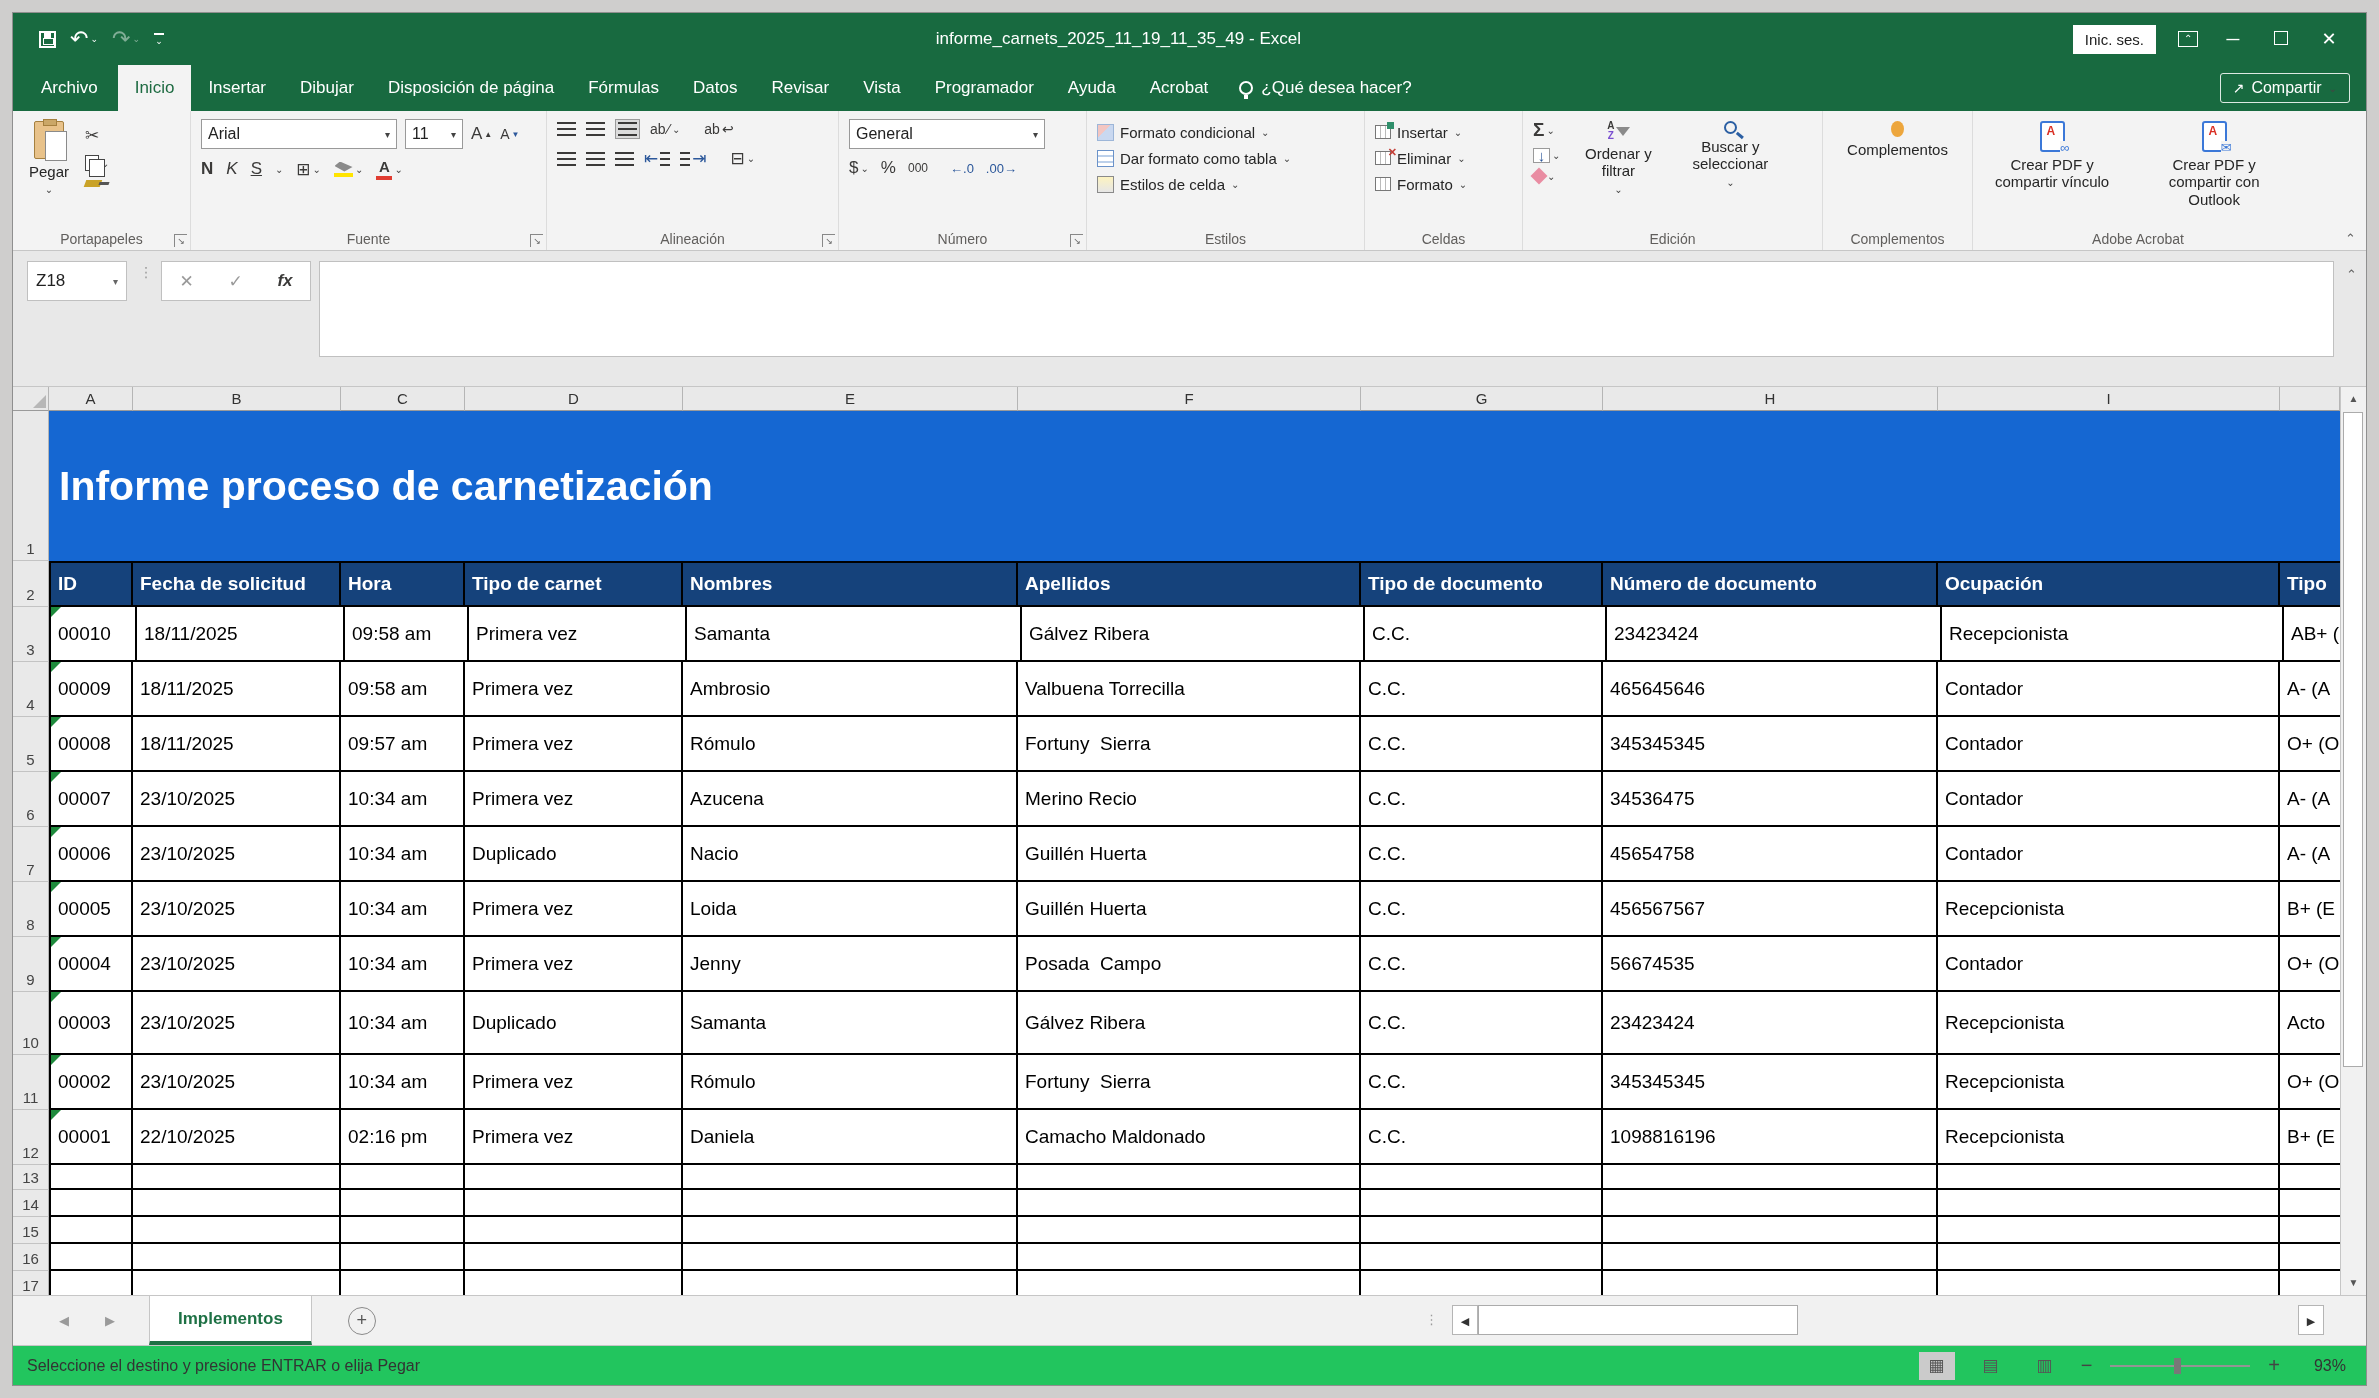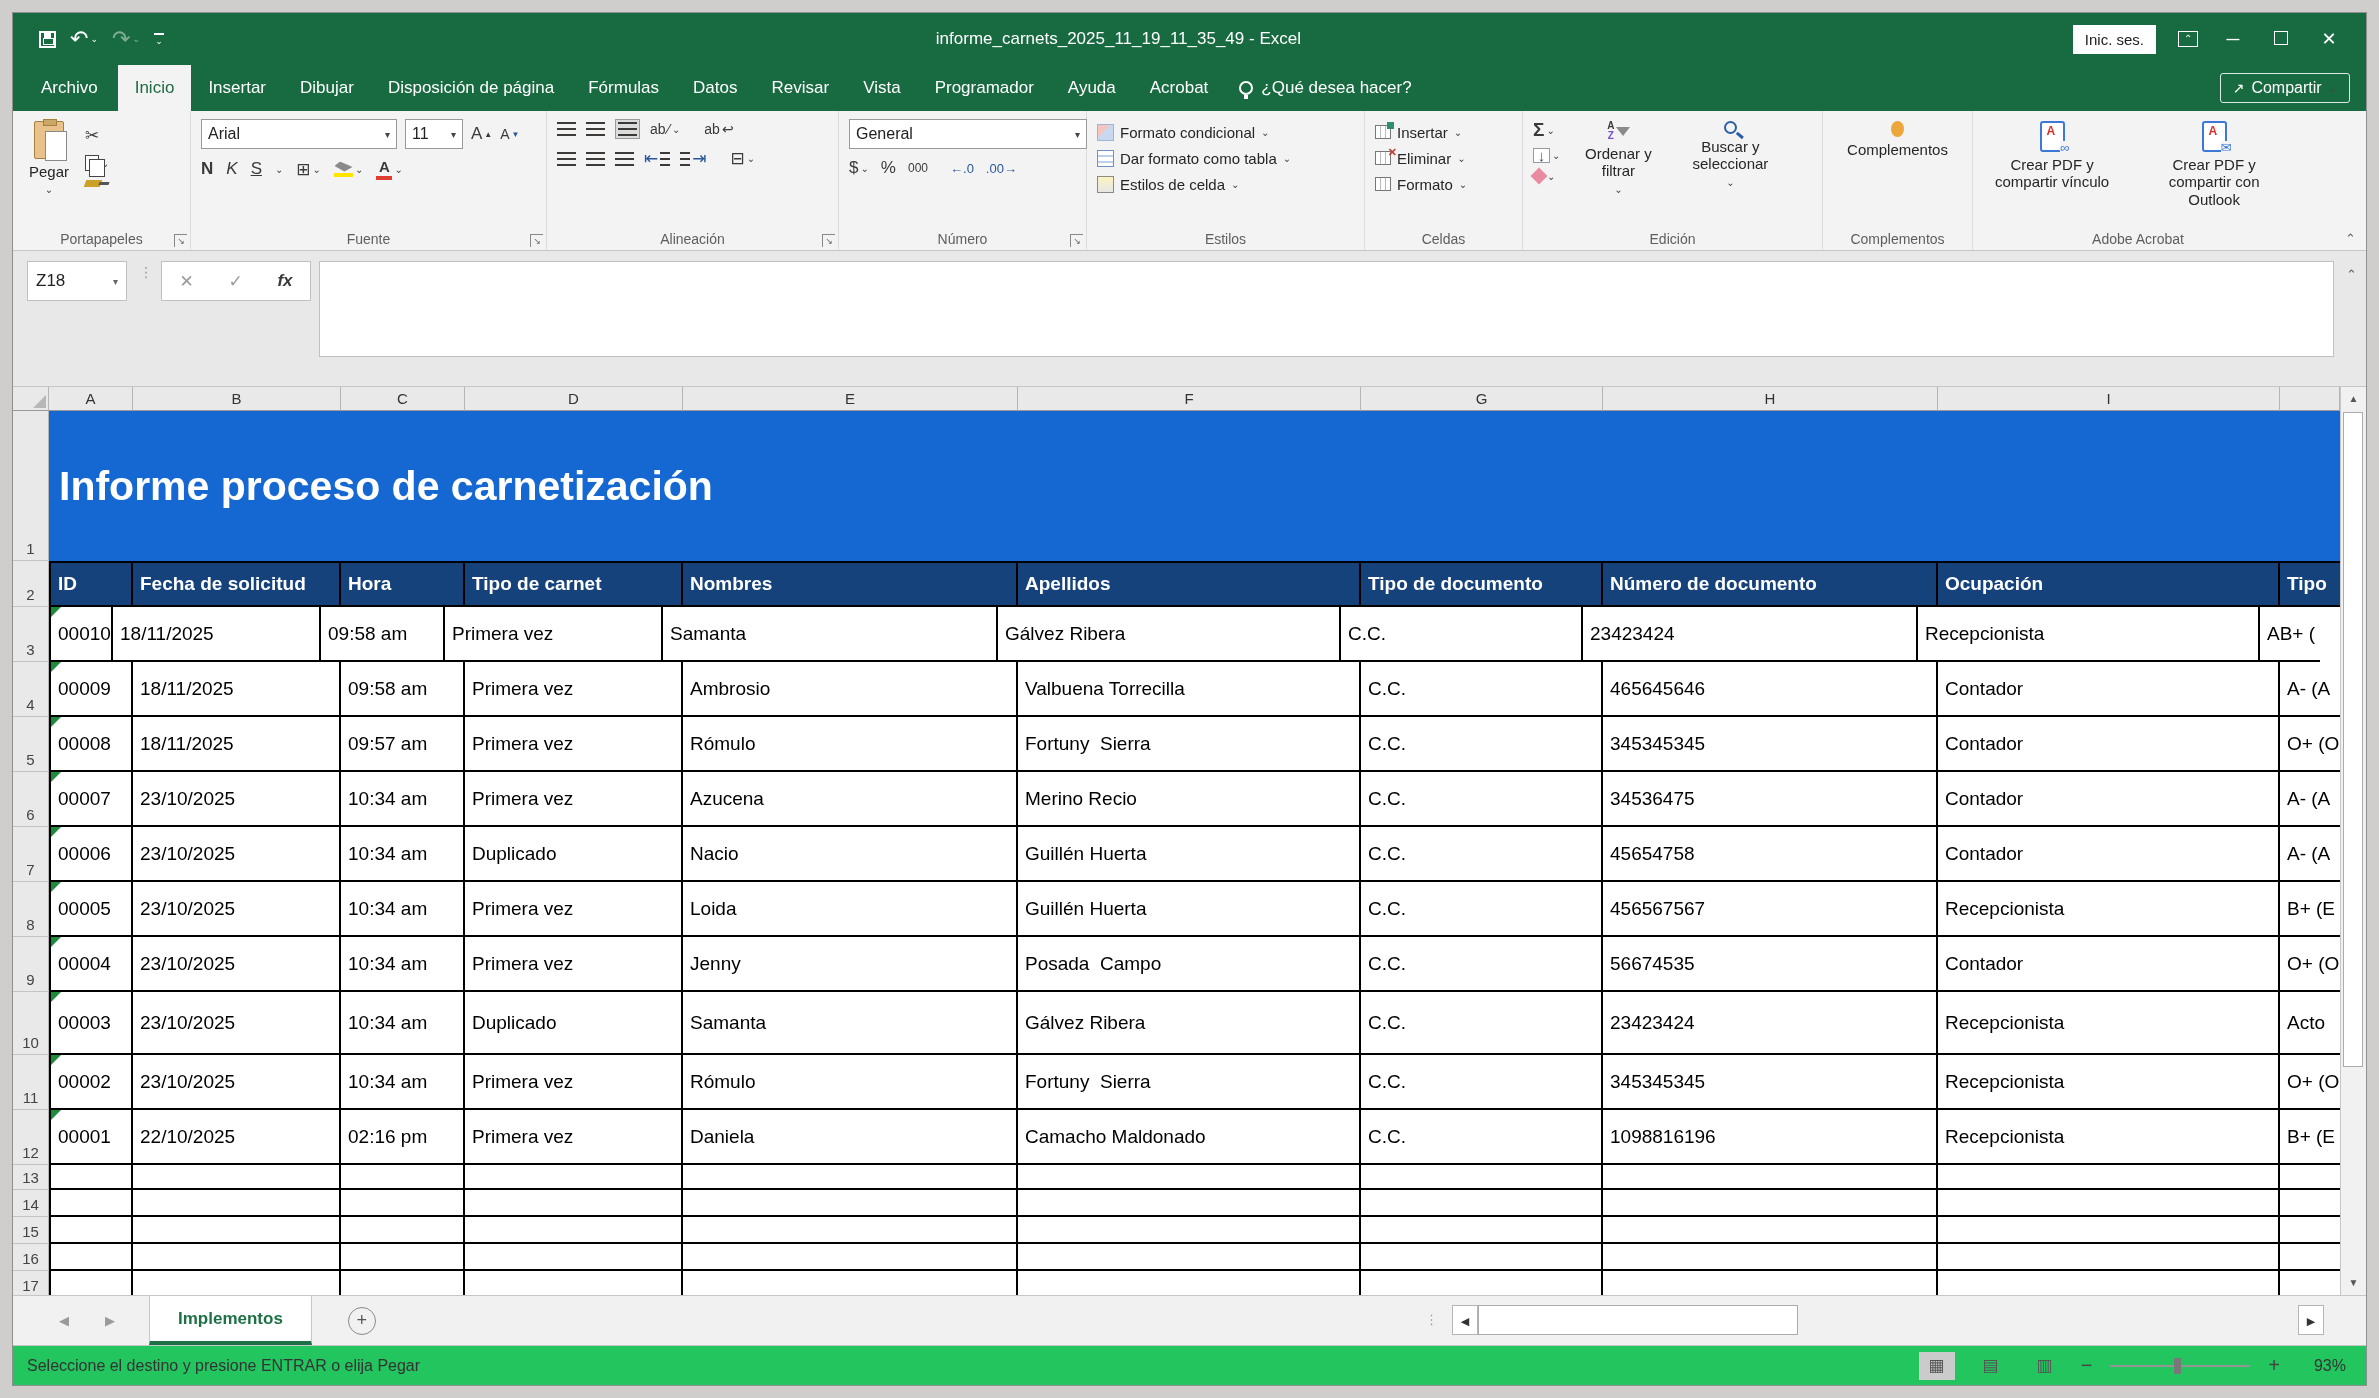--- a/index.html
+++ b/index.html
@@ -299,21 +299,21 @@
           <span class="sicon" style="color:#2b579a"><span class="lines-ic" style="width:10px"></span>⇥</span>
           <span class="sicon" style="margin-left:14px">⊟<span class="caret">⌄</span></span>
         </div>
       </div>
       <div class="rg-label">Alineación</div>
       <div class="launcher">↘</div>
     </div>
 
     <div class="rgroup" style="width:248px">
       <div class="row2">
-        <div class="combo" style="width:238px">
+        <div class="combo" style="width:196px">
             <span>General</span>
             <span class="caret">▾</span>
           </div>
         <div class="hrow" style="gap:12px">
           <span class="sicon">
               <span>$</span>
               <span class="caret">⌄</span>
             </span>
           <span class="sicon">%</span>
           <span class="sicon" style="font-size:12px">000</span>
@@ -472,21 +472,21 @@
           <div class="cell c-hdr" style="width: 218px;">Tipo de carnet</div>
           <div class="cell c-hdr" style="width: 335px;">Nombres</div>
           <div class="cell c-hdr" style="width: 343px;">Apellidos</div>
           <div class="cell c-hdr" style="width: 242px;">Tipo de documento</div>
           <div class="cell c-hdr" style="width: 335px;">Número de documento</div>
           <div class="cell c-hdr" style="width: 342px;">Ocupación</div>
           <div class="cell c-hdr c-last" style="width: 60px;">Tipo</div>
         </div>
         <div class="grow" style="height: 55px;">
           <div class="rn">3</div>
-          <div class="cell first c-err" style="width: 64px;">00010</div>
+          <div class="cell first c-err" style="width: 88px;">00010</div>
           <div class="cell" style="width: 208px;">18/11/2025</div>
           <div class="cell" style="width: 124px;">09:58 am</div>
           <div class="cell" style="width: 218px;">Primera vez</div>
           <div class="cell" style="width: 335px;">Samanta</div>
           <div class="cell" style="width: 343px;">Gálvez Ribera</div>
           <div class="cell" style="width: 242px;">C.C.</div>
           <div class="cell" style="width: 335px;">23423424</div>
           <div class="cell" style="width: 342px;">Recepcionista</div>
           <div class="cell c-last" style="width: 60px;">AB+ (</div>
         </div>

